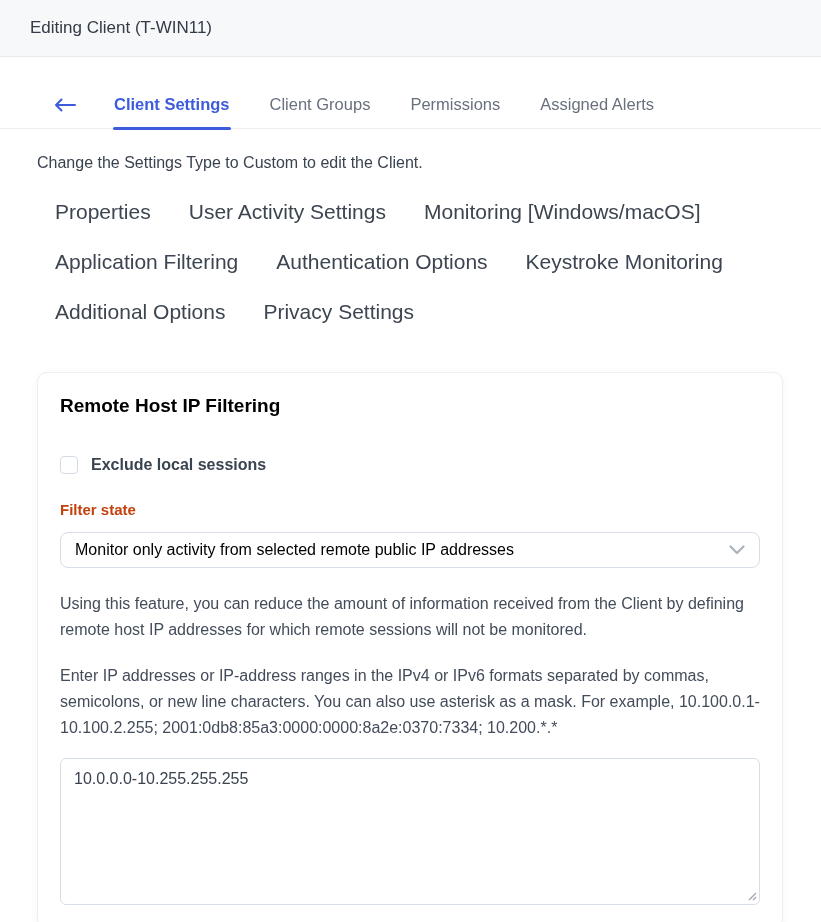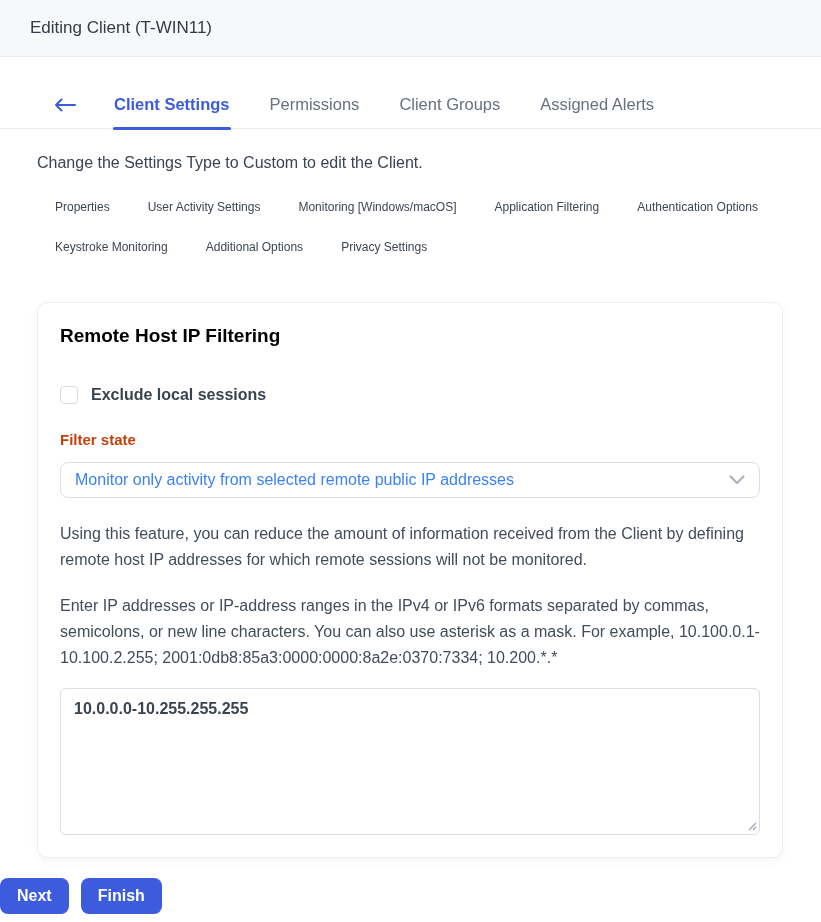--- a/index.html
+++ b/index.html
@@ -66,21 +66,21 @@
   
   .subtabs {
     margin: 28px 30px 0 55px;
     display: flex;
     flex-wrap: wrap;
     column-gap: 38px;
     row-gap: 26px;
     max-width: 760px;
   }
   .subtab {
-    font-size: 12px;
+    font-size: 21px;
     color: #3d4551;
     cursor: pointer;
     white-space: nowrap;
   }
   
   .card {
     margin: 48px 0 0 37px;
     width: 746px;
     background: #ffffff;
     border: 1px solid #eceef3;
@@ -122,21 +122,21 @@
     height: 36px;
     border: 1px solid #d8dee6;
     border-radius: 8px;
     display: flex; align-items: center;
     padding: 0 14px;
     cursor: pointer;
     background: #fff;
   }
   .select .select-value {
     font-size: 16px;
-    color: #3b82f6;
+    color: #000000;
     flex: 1 1 auto;
     white-space: nowrap; overflow: hidden;
   }
   .select .chev { flex: 0 0 auto; display: flex; }
   .desc {
     margin-top: 23px;
     font-size: 16px;
     line-height: 1.62;
     color: #434c5a;
   }
@@ -147,21 +147,20 @@
     width: 100%;
     height: 147px;
     border: 1px solid #d8dee6;
     border-radius: 6px;
     padding: 11px 13px;
     font-family: "Liberation Sans", sans-serif;
     font-size: 16px;
     color: #3a4350;
     resize: none;
     outline: none;
-    font-weight: bold;
   }
   .resize-grip {
     position: absolute;
     right: 3px; bottom: 4px;
     pointer-events: none;
     display: flex;
   }
   
   .footer {
     width: 783px;
@@ -191,22 +190,22 @@
 
 <div class="tabbar">
   <span class="back-btn">
     <span style="display:flex;">
       <svg width="24" height="14" viewBox="0 0 24 14">
           <path d="M22 7 H3 M8.5 1.5 L3 7 L8.5 12.5" fill="none" stroke="#3d5bdd" stroke-width="2" stroke-linecap="round" stroke-linejoin="round"></path>
         </svg>
     </span>
   </span>
   <span class="tab active">Client Settings</span>
+  <span class="tab">Client Groups</span>
   <span class="tab">Permissions</span>
-  <span class="tab">Client Groups</span>
   <span class="tab">Assigned Alerts</span>
 </div>
 
 <div class="notice">Change the Settings Type to Custom to edit the Client.</div>
 
 <div class="subtabs">
   <span class="subtab">Properties</span>
   <span class="subtab">User Activity Settings</span>
   <span class="subtab">Monitoring [Windows/macOS]</span>
   <span class="subtab">Application Filtering</span>

